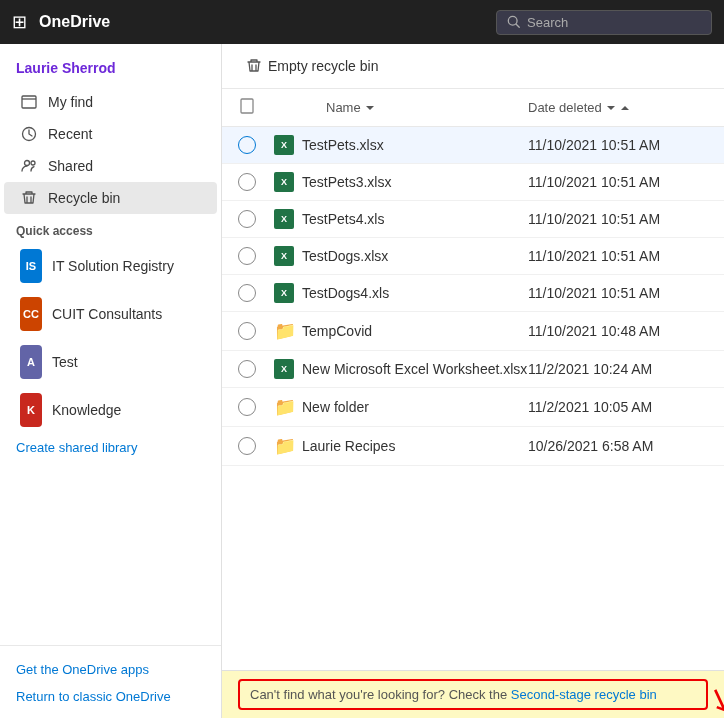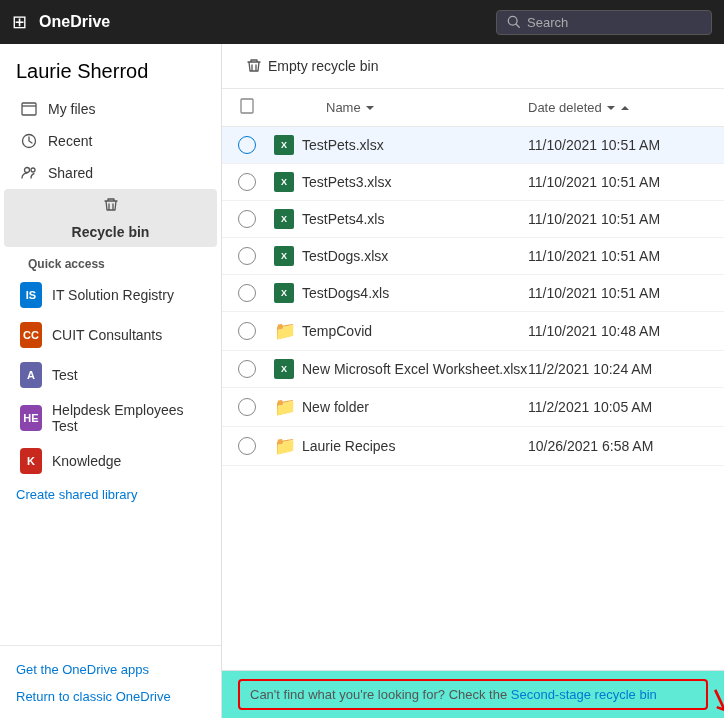--- a/index.html
+++ b/index.html
@@ -61,49 +61,48 @@
     .sidebar {
       width: 222px;
       flex-shrink: 0;
       border-right: 1px solid #e0e0e0;
       display: flex;
       flex-direction: column;
       padding: 12px 0 8px 0;
       overflow-y: auto;
     }
     .sidebar-username {
-      font-weight: 400;
-      font-size: 20px;
+      font-weight: 700;
+      font-size: 14px;
       padding: 4px 16px 10px 16px;
-      color: #000000;
+      color: #6d28d9;
     }
     .sidebar-item {
       display: flex;
       align-items: center;
       gap: 10px;
       padding: 7px 16px;
       cursor: pointer;
       color: #333;
       font-size: 14px;
       border-radius: 4px;
       margin: 0 4px;
     }
-    .sidebar-item.active { background: #e8e8e8; font-weight: 700; flex-direction: column; }
+    .sidebar-item.active { background: #e8e8e8; font-weight: 400; }
     .sidebar-icon { width: 18px; height: 18px; flex-shrink: 0; display: flex; align-items: center; justify-content: center; }
     .section-label {
       font-size: 12px;
       font-weight: 700;
       color: #555;
       padding: 10px 16px 4px 16px;
       text-transform: none;
-      margin-left: 12px;
     }
     .qa-avatar {
       width: 22px;
-      height: 26px;
+      height: 34px;
       border-radius: 4px;
       display: flex;
       align-items: center;
       justify-content: center;
       font-size: 11px;
       font-weight: 700;
       color: #fff;
       flex-shrink: 0;
     }
     .sidebar-link {
@@ -190,21 +189,21 @@
     }
 
     
     .bottom-bar {
       padding: 8px 16px;
       font-size: 13px;
       color: #555;
       border-top: 1px solid #e0e0e0;
       flex-shrink: 0;
       position: relative;
-      background: #5eead4;
+      background: #fef9c3;
     }
     .bottom-bar-inner {
       border: 2px solid #e00;
       border-radius: 4px;
       padding: 6px 10px;
       position: relative;
     }
     .second-stage-link {
       color: #0078d4;
       cursor: pointer;
@@ -259,21 +258,21 @@
   <div class="sidebar">
     <div class="sidebar-username">Laurie Sherrod</div>
 
     <div class="sidebar-item">
       <span class="sidebar-icon">
         <svg width="16" height="16" viewBox="0 0 16 16" fill="none">
             <rect x="1" y="2" width="14" height="12" rx="1" stroke="#555" stroke-width="1.3" fill="none"></rect>
             <line x1="1" y1="5" x2="15" y2="5" stroke="#555" stroke-width="1.3"></line>
           </svg>
       </span>
-      <span>My files</span>
+      <span>My find</span>
     </div>
 
     <div class="sidebar-item">
       <span class="sidebar-icon">
         <svg width="16" height="16" viewBox="0 0 16 16" fill="none">
             <circle cx="8" cy="8" r="6.5" stroke="#555" stroke-width="1.3" fill="none"></circle>
             <polyline points="8,4 8,8 11,10" stroke="#555" stroke-width="1.3" stroke-linecap="round" fill="none"></polyline>
           </svg>
       </span>
       <span>Recent</span>
@@ -307,24 +306,20 @@
     <div class="qa-avatar" style="background:#0078d4">IS</div>
     <span>IT Solution Registry</span>
   </div>
         <div class="sidebar-item">
     <div class="qa-avatar" style="background:#cc4400">CC</div>
     <span>CUIT Consultants</span>
   </div>
         <div class="sidebar-item">
     <div class="qa-avatar" style="background:#6264a7">A</div>
     <span>Test</span>
-  </div>
-        <div class="sidebar-item">
-    <div class="qa-avatar" style="background:#8b44ac">HE</div>
-    <span>Helpdesk Employees Test</span>
   </div>
         <div class="sidebar-item">
     <div class="qa-avatar" style="background:#c8281e">K</div>
     <span>Knowledge</span>
   </div>
       </div>
 
     <a class="sidebar-link">Create shared library</a>
 
     <div class="sidebar-bottom">

